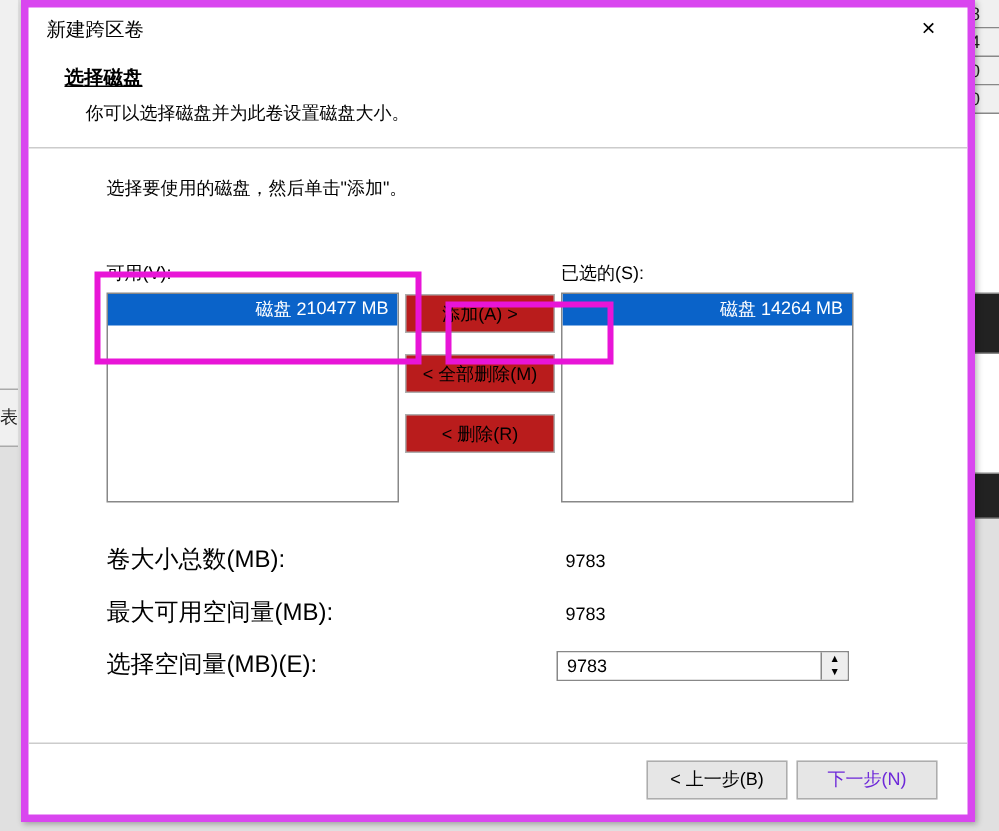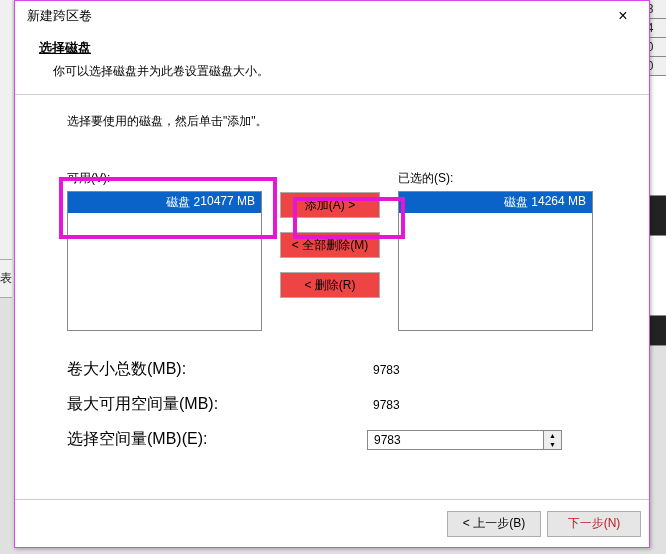--- a/index.html
+++ b/index.html
@@ -4,57 +4,57 @@
 <style>
   * { box-sizing: border-box; font-family: "Microsoft YaHei", "Segoe UI", sans-serif; }
   body { margin: 0; background: #e0e0e0; width: 666px; height: 554px; overflow: hidden; position: relative; }
   .bg-clutter { position: absolute; top: 0; right: 0; width: 30px; height: 554px; font-size: 12px; color: #222; }
   .bg-clutter div { border-bottom: 1px solid #888; padding: 2px 0 2px 4px; background: #f0f0f0; }
   .bg-left { position: absolute; left: 0; top: 0; width: 12px; height: 554px; font-size: 12px; color: #222; }
   .bg-left div { border-bottom: 1px solid #aaa; padding: 10px 0; background: #f0f0f0; text-align: center; }
 
   .dialog {
     position: absolute; left: 14px; top: 0; width: 636px; height: 548px;
-    background: #fff; border: 1px solid #d946ef; box-shadow: 1px 1px 4px rgba(0,0,0,.3);
+    background: #fff; border: 5px solid #d946ef; box-shadow: 1px 1px 4px rgba(0,0,0,.3);
   }
   .titlebar { display: flex; justify-content: space-between; align-items: center; height: 30px; padding: 0 6px 0 12px; font-size: 13px; }
   .close-btn { width: 40px; height: 28px; display: flex; align-items: center; justify-content: center; font-size: 16px; cursor: pointer; }
 
   .header-block { padding: 8px 24px 14px 24px; border-bottom: 1px solid #ccc; }
   .header-title { font-size: 13px; font-weight: 600; margin-bottom: 6px; text-decoration: underline; }
   .header-sub { font-size: 12px; padding-left: 14px; }
 
   .body { padding: 18px 40px 10px 52px; font-size: 12px; }
   .instruction { margin-bottom: 40px; }
 
-  .lists-row { display: flex; align-items: flex-start; gap: 18px; }
+  .lists-row { display: flex; align-items: flex-start; gap: 4px; }
   .list-col { display: flex; flex-direction: column; }
   .list-label { margin-bottom: 4px; font-size: 12px; }
   .listbox { width: 195px; height: 140px; border: 1px solid #888; background: #fff; overflow: auto; }
   .list-item { padding: 2px 6px; font-size: 12px; display: flex; justify-content: flex-end; cursor: pointer; }
   .list-item.selected { background: #0a63c9; color: #fff; }
 
   .mid-col { display: flex; flex-direction: column; gap: 14px; padding-top: 22px; }
-  .wbtn { width: 100px; height: 26px; background: #ef4444; border: 1px solid #adadad; font-size: 12px; cursor: pointer; }
+  .wbtn { width: 100px; height: 26px; background: #b91c1c; border: 1px solid #adadad; font-size: 12px; cursor: pointer; }
 
   
   .hilite { position: absolute; border: 4px solid #e815d7; pointer-events: none; }
 
   .fields { margin-top: 28px; }
   .field-row { display: flex; align-items: center; margin-bottom: 14px; }
   .field-label { width: 300px; font-size: 16px; }
   .field-val { width: 195px; font-size: 12px; padding: 2px 6px; }
   .spinner-wrap { width: 195px; display: flex; border: 1px solid #888; }
   .spinner-input { flex: 1; border: none; font-size: 12px; padding: 2px 6px; outline: none; }
   .spinner-btns { width: 18px; display: flex; flex-direction: column; border-left: 1px solid #888; }
   .spinner-btns button { flex: 1; font-size: 7px; line-height: 1; border: none; background: #eee; cursor: pointer; padding: 0; }
 
-  .footer { position: absolute; bottom: 0; left: 0; right: 0; height: 48px; border-top: 1px solid #ccc; display: flex; justify-content: flex-end; align-items: center; padding-right: 8px; gap: 6px; }
+  .footer { position: absolute; bottom: 0; left: 0; right: 0; height: 48px; border-top: 1px solid #ccc; display: flex; justify-content: flex-end; align-items: center; padding-right: 20px; gap: 6px; }
   .fbtn { width: 94px; height: 26px; font-size: 12px; border: 1px solid #adadad; background: #e6e6e6; cursor: pointer; }
-  .fbtn.disabled { color: #b91c1c; cursor: default; }
+  .fbtn.disabled { color: #6d28d9; cursor: default; }
 </style>
 </head>
 <body>
 
 <div class="bg-clutter">
   <div>68</div>
     <div>94</div>
     <div>10</div>
     <div>10</div>
   <div style="height:120px;background:#fff"></div>

